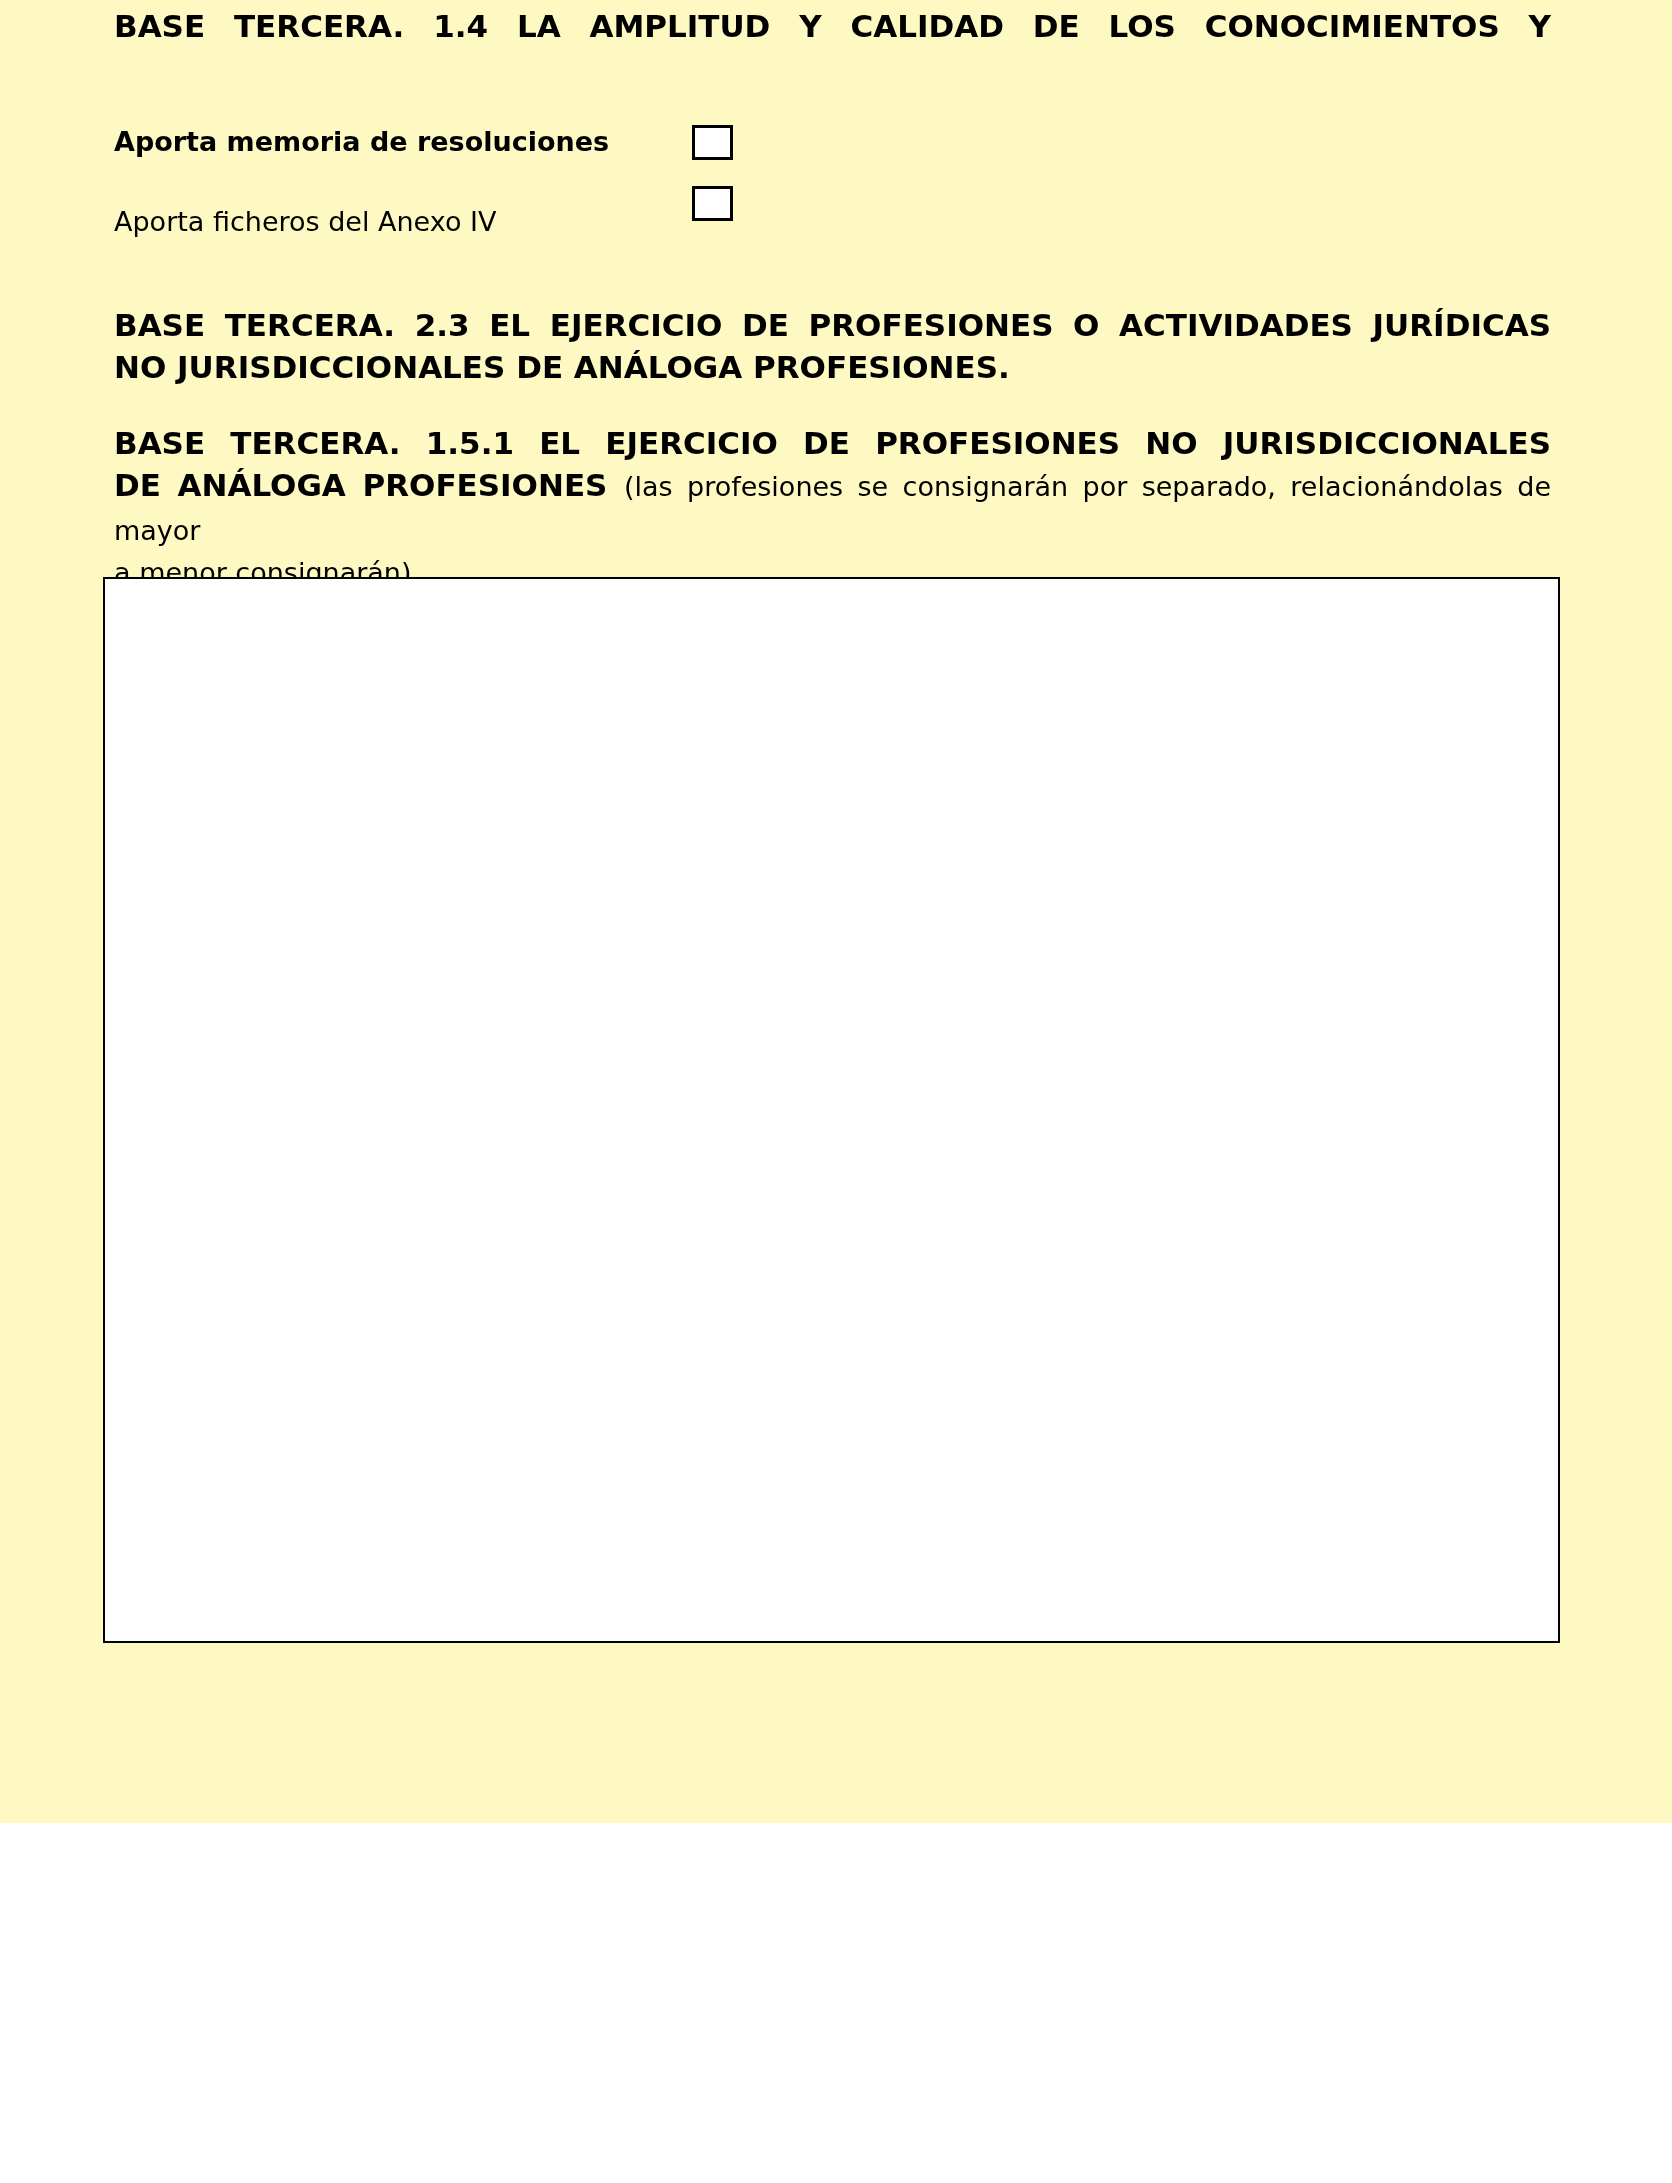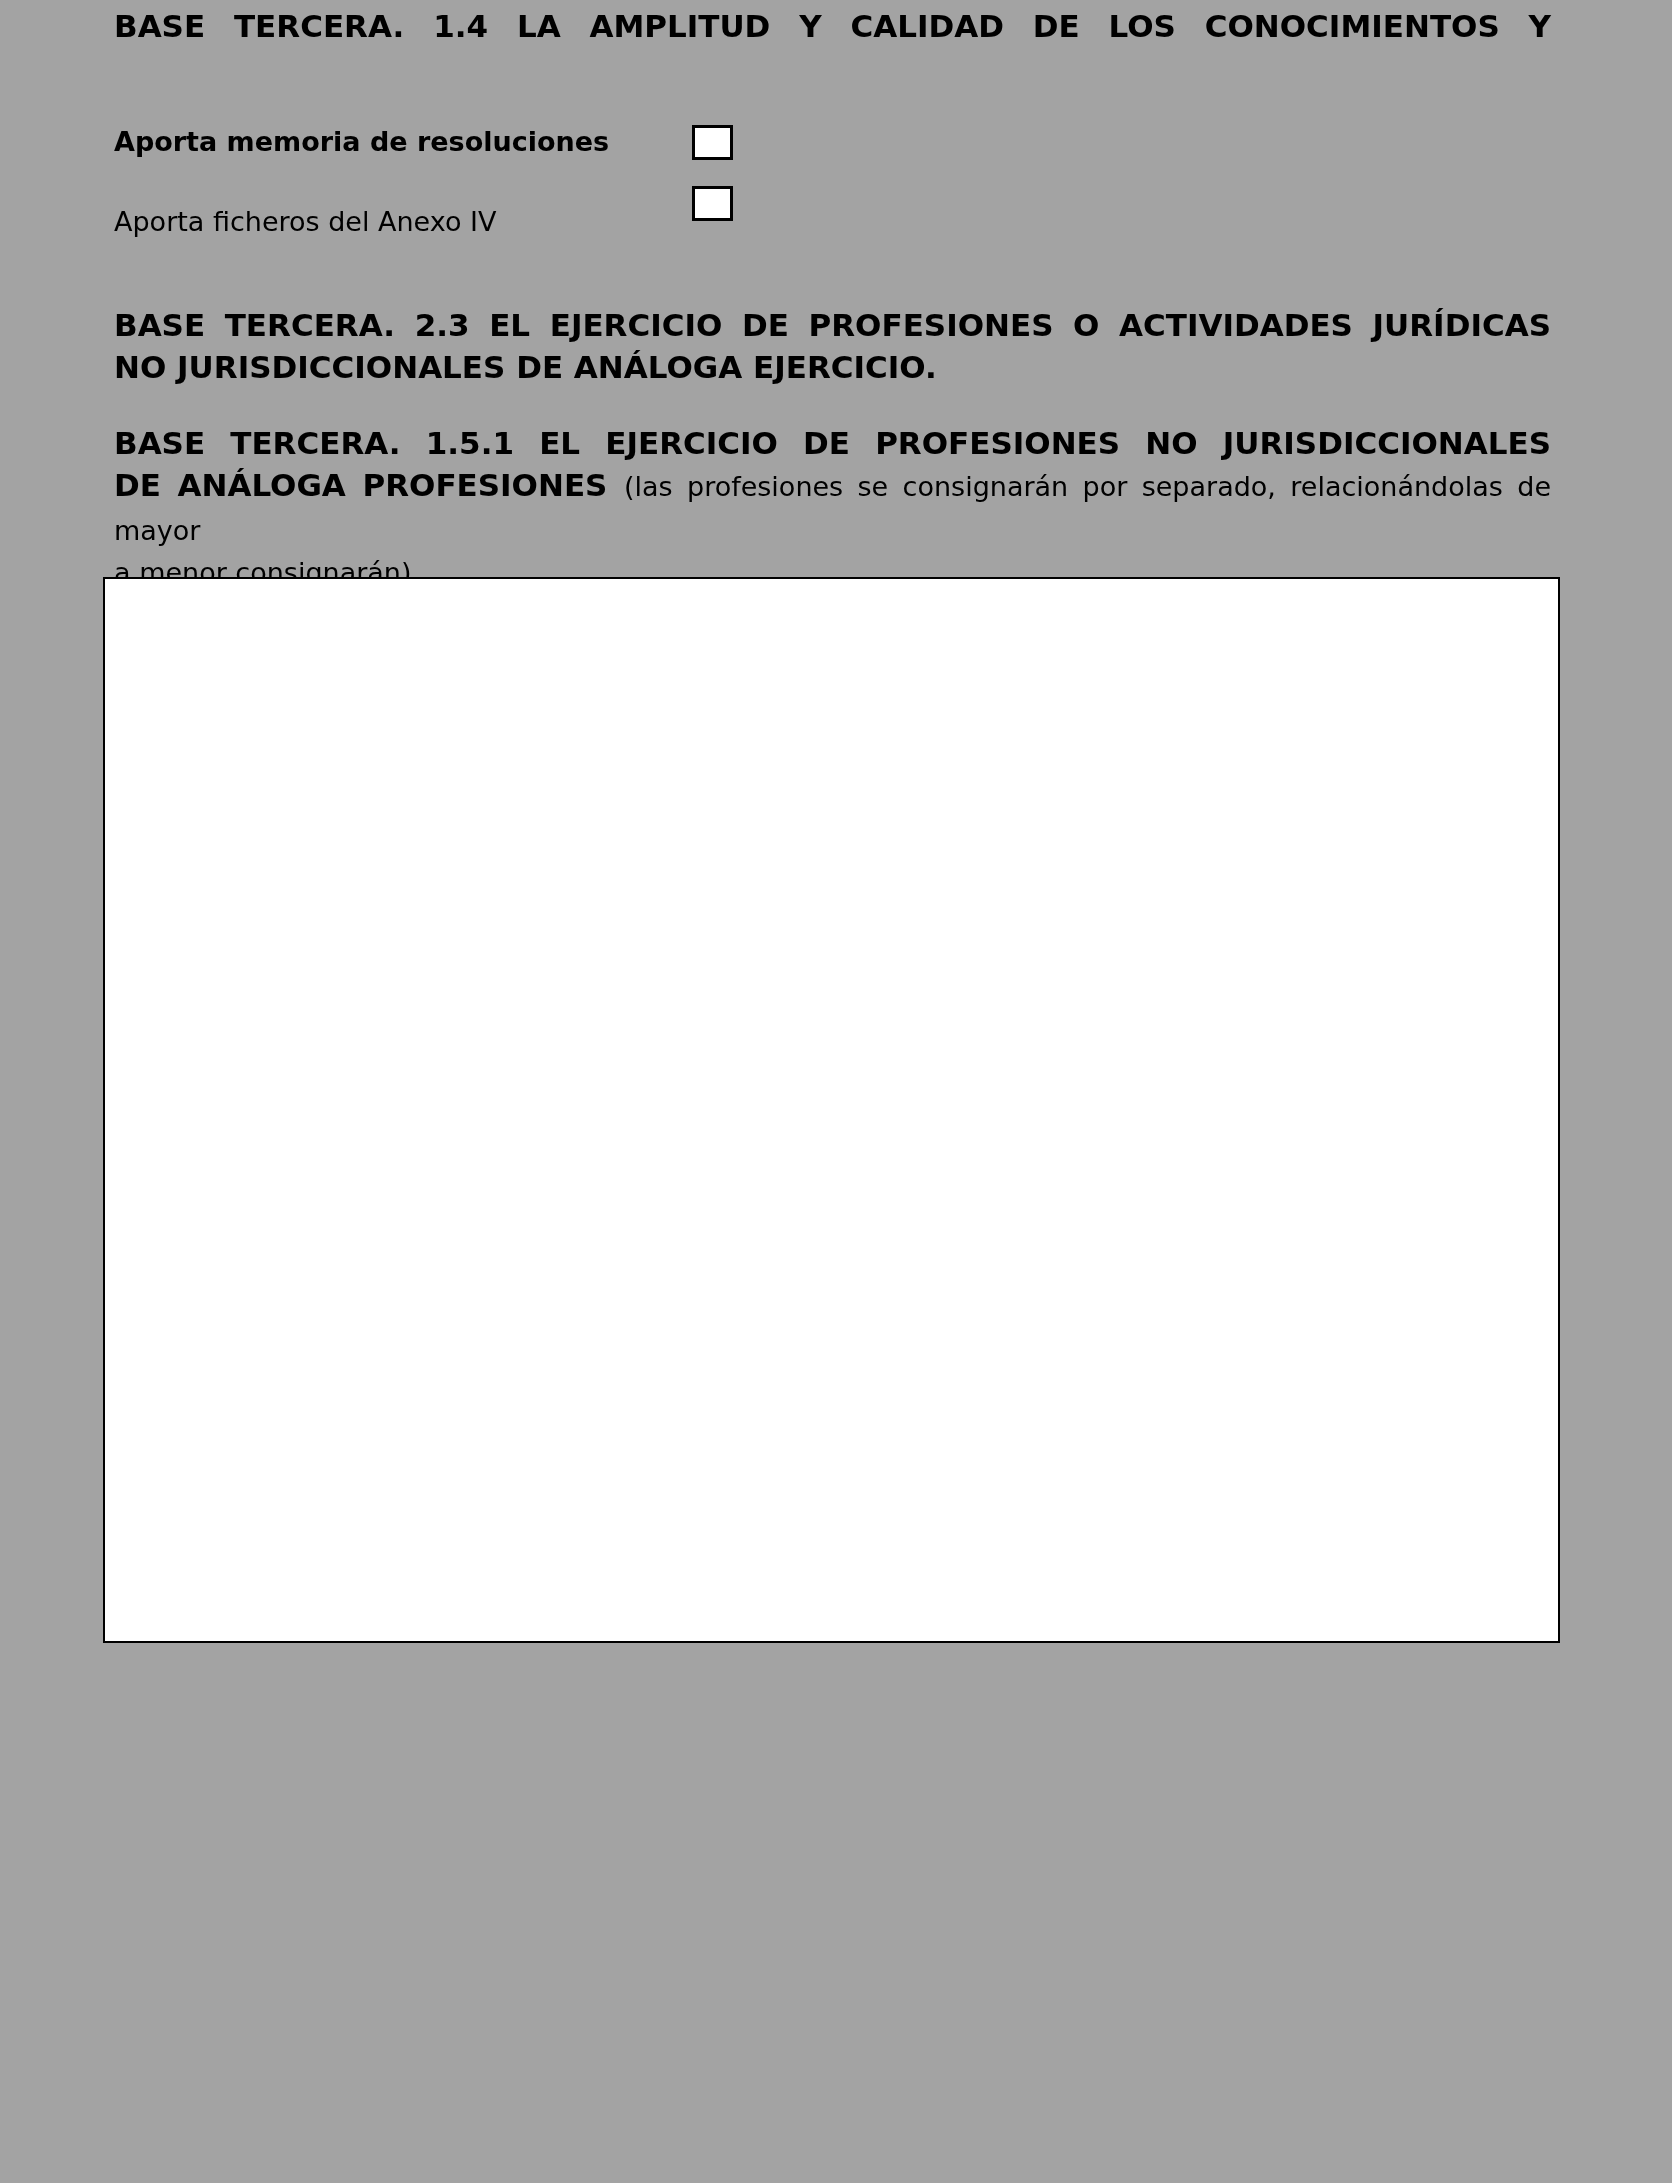--- a/index.html
+++ b/index.html
@@ -1,20 +1,20 @@
 <!DOCTYPE html>
 <html style="font-size:12.6px"><head>
 <meta charset="utf-8">
 <style>
   html, body { margin: 0; padding: 0; background: #ffffff; }
   .page {
     position: relative;
     width: 1672px;
-    height: 2183px;
-    background: #a3a3a3;
+    height: 1823px;
+    background: #fef9c3;
     color: #000000;
     font-family: "DejaVu Sans", "Liberation Sans", sans-serif;
     overflow: hidden;
   }
   .heading {
     position: absolute;
     left: 114px;
     width: 1437px;
     font-weight: bold;
     font-size: 31px;
@@ -73,21 +73,21 @@
   </div>
 
   <div class="check-label label-row-1">Aporta memoria de resoluciones</div>
   <div class="checkbox checkbox-1" role="checkbox" aria-checked="false"></div>
 
   <div class="check-label label-row-2">Aporta ficheros del Anexo IV</div>
   <div class="checkbox checkbox-2" role="checkbox" aria-checked="false"></div>
 
   <div class="heading heading-1-5">
     <div class="hline stretch">BASE TERCERA. 2.3 EL EJERCICIO DE PROFESIONES O ACTIVIDADES JURÍDICAS</div>
-    <div class="hline plain">NO JURISDICCIONALES DE ANÁLOGA EJERCICIO.</div>
+    <div class="hline plain">NO JURISDICCIONALES DE ANÁLOGA PROFESIONES.</div>
   </div>
 
   <div class="heading heading-1-5-1">
     <div class="hline stretch">BASE TERCERA. 1.5.1 EL EJERCICIO DE PROFESIONES NO JURISDICCIONALES</div>
     <div class="hline stretch">
       <span>DE ANÁLOGA PROFESIONES</span>
       <span class="note-text">(las profesiones se consignarán por separado, relacionándolas de mayor</span>
     </div>
     <div class="hline plain note-text">a menor consignarán).</div>
   </div>

